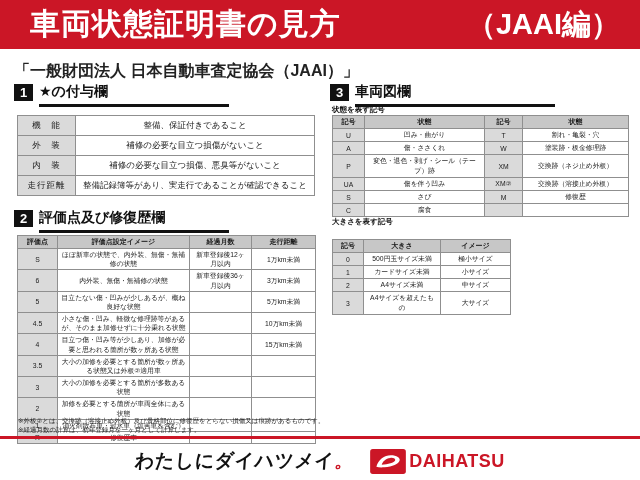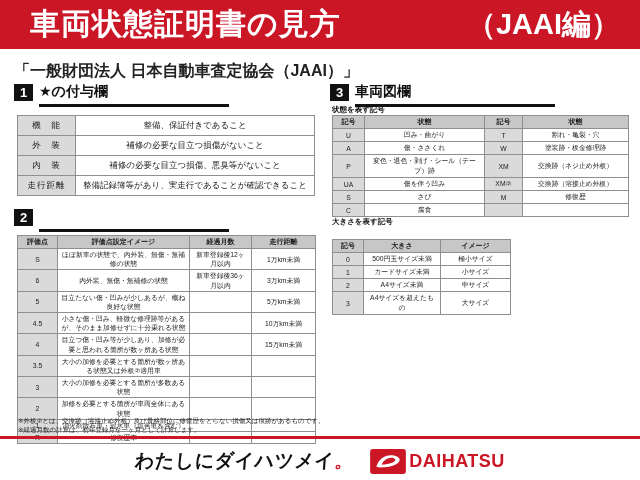--- a/index.html
+++ b/index.html
@@ -120,20 +120,21 @@
     <tr>
       <td class="keycell">走行距離</td>
       <td class="txtcell">整備記録簿等があり、実走行であることが確認できること</td>
     </tr>
   </tbody>
     </table>
 
   <div class="sec" style="left:14px;top:209px;width:218px;">
     <div class="sec-row">
       <span class="sec-num">2</span>
+      <span class="sec-title">評価点及び修復歴欄</span>
     </div>
     <div class="sec-rule" style="width:190px;"></div>
   </div>
 
   <table class="tbl2">
     <tbody>
         <tr>
       <th class="keycell" style="background:#c7c7c7;">評価点</th>
       <th class="c-img">評価点設定イメージ</th>
       <th class="c-mon">経過月数</th>

